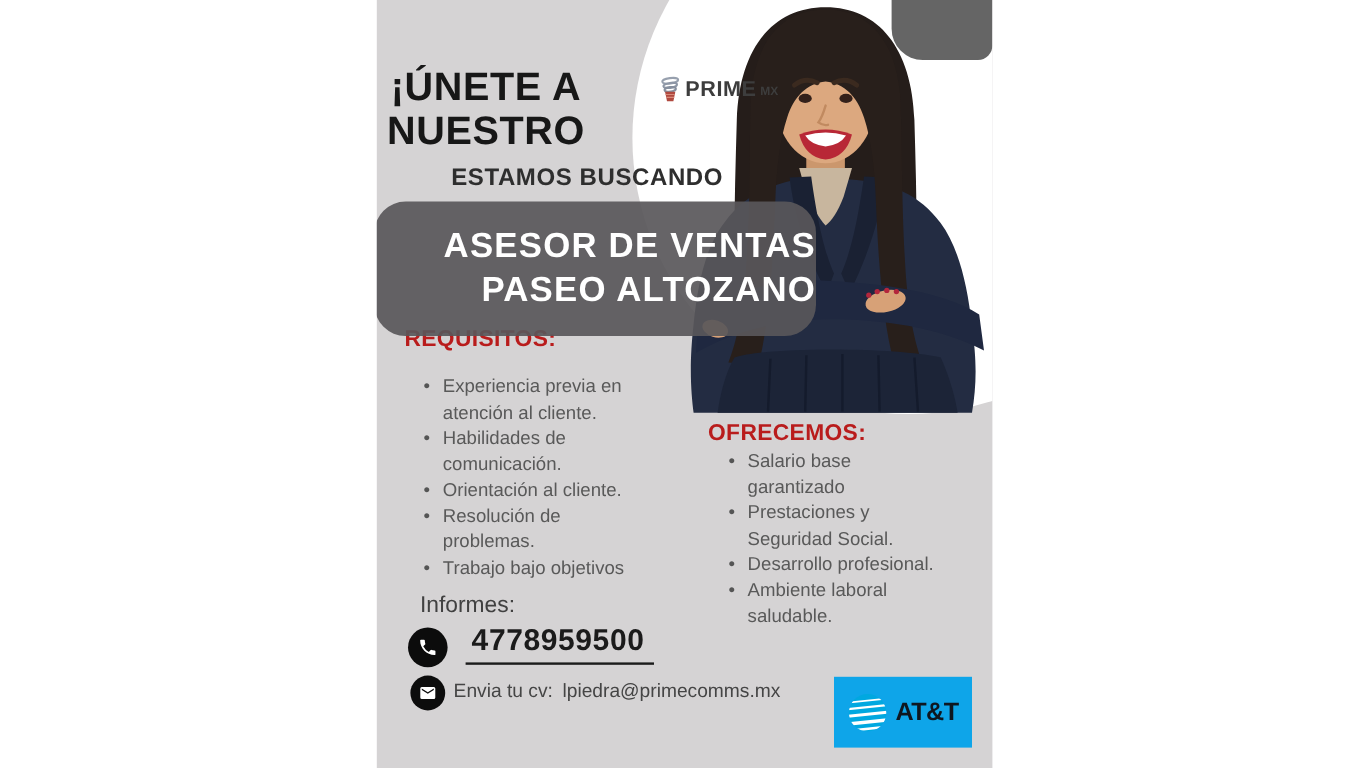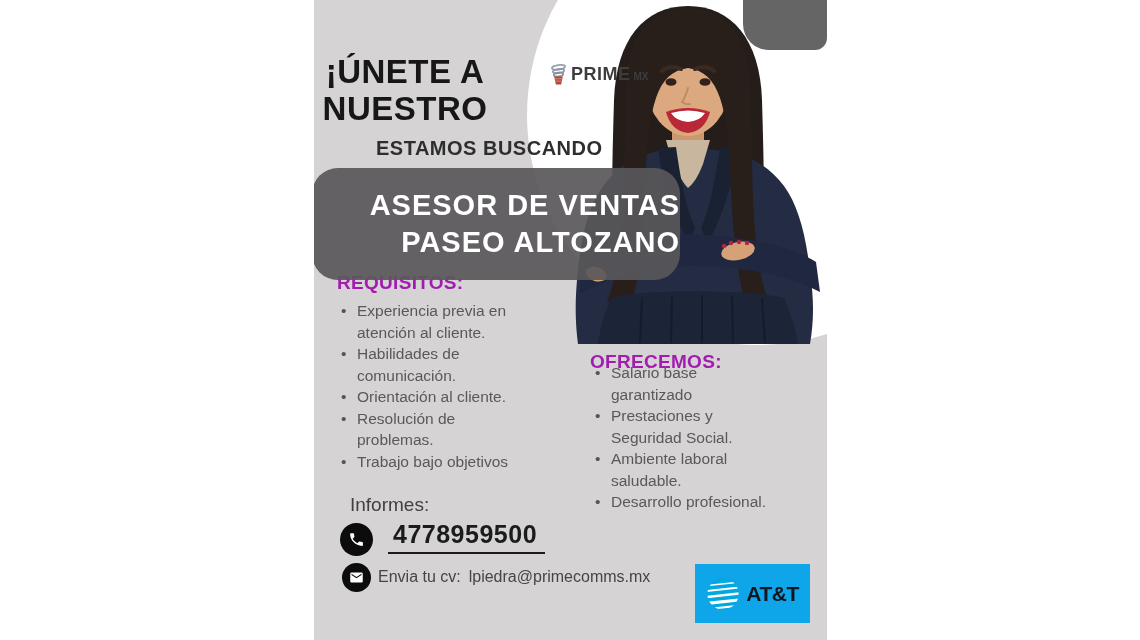--- a/index.html
+++ b/index.html
@@ -20,25 +20,25 @@
   .headline{position:absolute;left:0;top:16px;width:182px;text-align:center;z-index:4;
             font-size:33px;line-height:37px;font-weight:bold;color:#171717;letter-spacing:0.5px;margin-top:37px;}
   .subheadline{position:absolute;left:62px;top:137px;font-size:20px;font-weight:bold;
                color:#2e2e2e;letter-spacing:0.5px;z-index:4;}
 
   .banner{position:absolute;left:-2px;top:168px;width:368px;height:112px;border-radius:26px;
           background:rgba(89,87,90,0.92);display:flex;flex-direction:column;justify-content:center;
           align-items:flex-end;z-index:5;}
   .banner-line{color:#ffffff;font-size:29px;line-height:37px;font-weight:bold;letter-spacing:1px;}
 
-  .section-heading{font-size:19px;font-weight:bold;color:#a21caf;letter-spacing:0.3px;}
+  .section-heading{font-size:19px;font-weight:bold;color:#b91c1c;letter-spacing:0.3px;}
   .req-heading{position:absolute;left:23px;top:272px;z-index:4;}
   .ofr-heading{position:absolute;left:276px;top:351px;z-index:4;}
 
-  .list{list-style:none;margin:0;padding:0;font-size:15.5px;line-height:21.5px;color:#595959;z-index:4;}
+  .list{list-style:none;margin:12px;padding:0;font-size:15.5px;line-height:21.5px;color:#595959;z-index:4;}
   .list li{position:relative;padding-left:17px;white-space:pre-line;}
   .list li::before{content:"\2022";position:absolute;left:1px;top:0;color:#555555;}
   .req-list{position:absolute;left:26px;top:300px;width:198px;}
   .ofr-list{position:absolute;left:280px;top:362px;width:200px;}
 
   .informes{position:absolute;left:36px;top:494px;font-size:19px;color:#414141;z-index:4;}
   .icon-circle{border-radius:50%;background:#0c0c0c;display:flex;align-items:center;justify-content:center;}
   .phone-icon{position:absolute;left:26px;top:523px;width:33px;height:33px;z-index:4;}
   .phone-number{position:absolute;left:74px;top:520px;font-size:25px;color:#1b1b1b;z-index:4;
                 border-bottom:2.5px solid #1b1b1b;padding:0 8px 3px 5px;letter-spacing:0.5px;font-weight:bold;}
@@ -133,23 +133,23 @@
 problemas.</li>
       <li>Trabajo bajo objetivos</li>
     </ul>
 
     <div class="section-heading ofr-heading">OFRECEMOS:</div>
     <ul class="list ofr-list">
       <li>Salario base
 garantizado</li>
       <li>Prestaciones y
 Seguridad Social.</li>
+      <li>Desarrollo profesional.</li>
       <li>Ambiente laboral
 saludable.</li>
-      <li>Desarrollo profesional.</li>
     </ul>
 
     <div class="informes">Informes:</div>
 
     <div class="icon-circle phone-icon">
       <svg width="17" height="17" viewBox="0 0 24 24">
         <path d="M6.62 10.79a15.05 15.05 0 0 0 6.59 6.59l2.2-2.2a1 1 0 0 1 1.02-.24c1.12.37 2.33.57 3.57.57a1 1 0 0 1 1 1V20a1 1 0 0 1-1 1C10.61 21 3 13.39 3 4a1 1 0 0 1 1-1h3.5a1 1 0 0 1 1 1c0 1.25.2 2.45.57 3.57a1 1 0 0 1-.25 1.02l-2.2 2.2z" fill="#ffffff"></path>
       </svg>
     </div>
     <div class="phone-number">4778959500</div>

